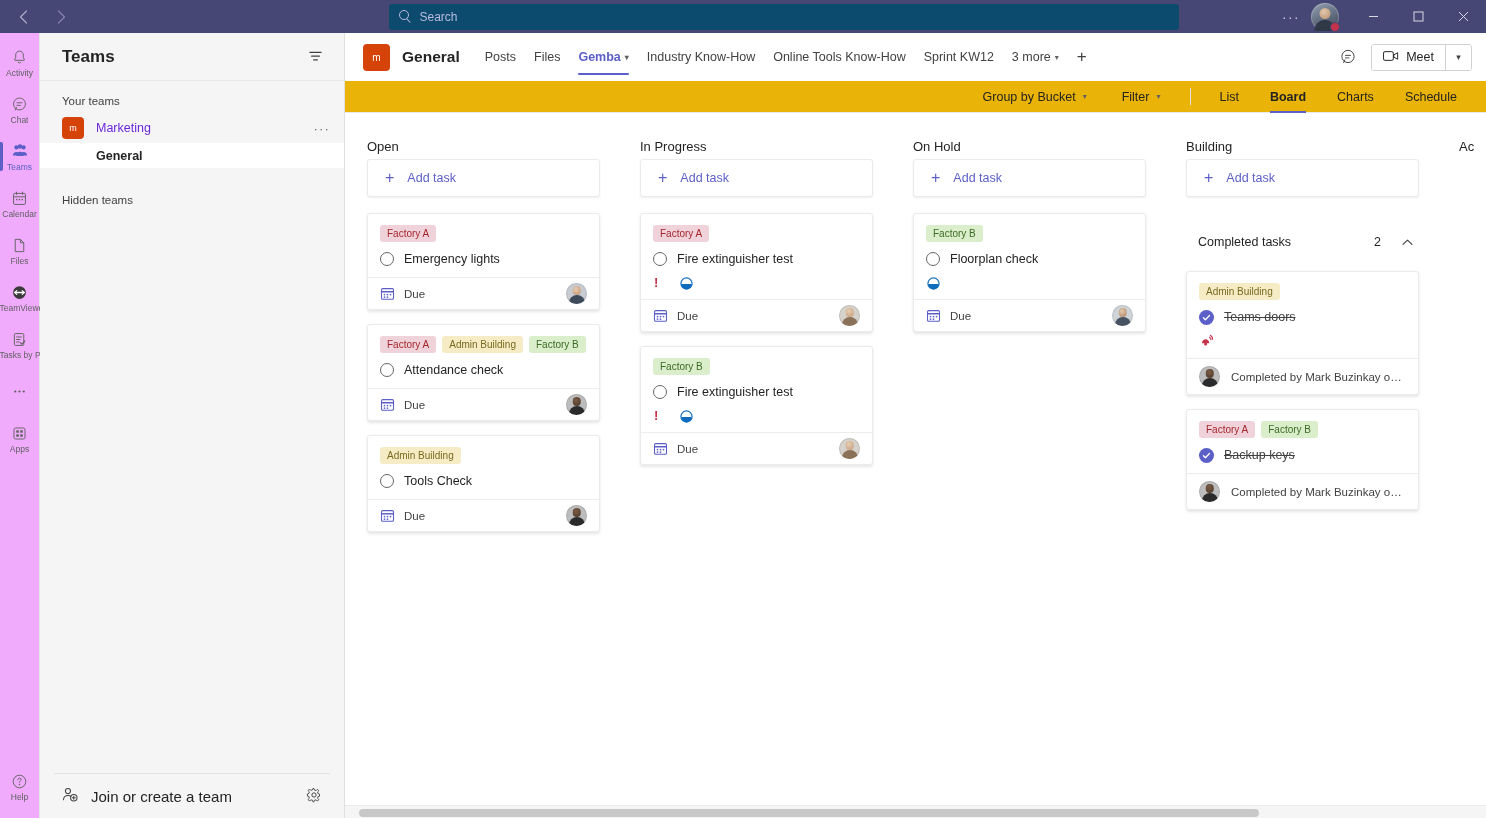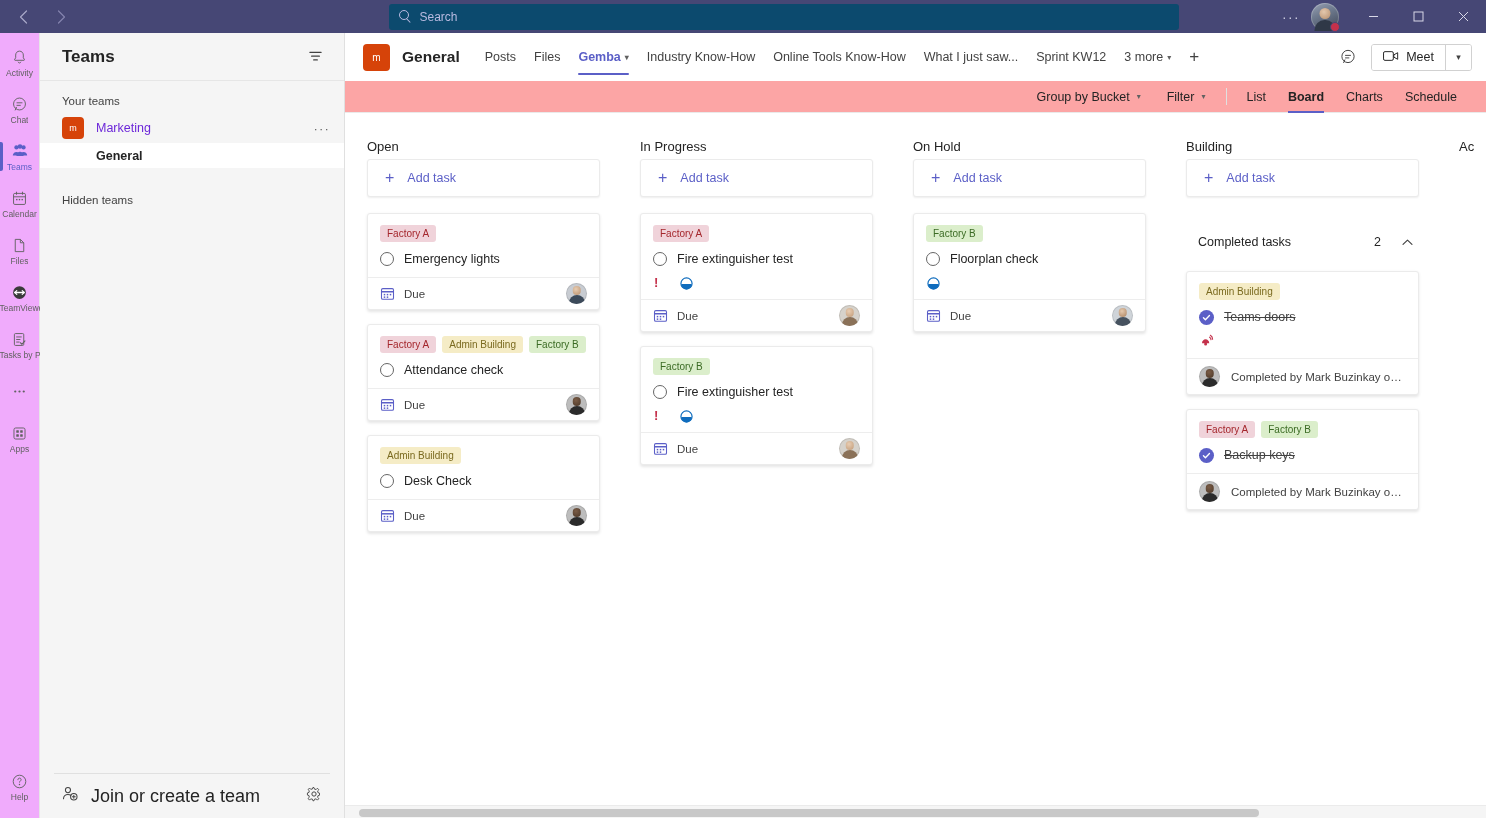--- a/index.html
+++ b/index.html
@@ -114,21 +114,21 @@
   .team-more { color: #616161; font-size: 13px; letter-spacing: 1.2px; cursor: pointer; }
   .channel-row {
     height: 25px; display: flex; align-items: center; padding-left: 56px;
     font-size: 12.5px; color: #242424; cursor: pointer;
   }
   .channel-row.active { background: #ffffff; font-weight: bold; }
   .hidden-teams { font-size: 11.5px; color: #424242; padding: 26px 0 0 22px; }
   .tp-foot { border-top: 1px solid #e0e0e0; margin: 0 14px; }
   .join-row {
     height: 44px; display: flex; align-items: center; gap: 12px; padding: 0 8px;
-    font-size: 18px; color: #242424; cursor: pointer;
+    font-size: 15px; color: #242424; cursor: pointer;
   }
   .join-row .gear { margin-left: auto; cursor: pointer; }
 
   
   .main { flex: 1; display: flex; flex-direction: column; background: #fff; min-width: 0; }
   .chan-head {
     height: 48px; flex: 0 0 48px; display: flex; align-items: center; padding: 0 14px 0 18px;
     background: #fff; position: relative;
   }
   .chan-avatar {
@@ -159,21 +159,21 @@
     color: #242424; cursor: pointer; background: #fff;
   }
   .meet-caret {
     width: 26px; display: flex; align-items: center; justify-content: center;
     border-left: 1px solid #d1d1d1; color: #424242; font-size: 9px; cursor: pointer; background: #fff;
   }
 
   
   .planner-bar {
     height: 32px; flex: 0 0 32px; display: flex; align-items: center; justify-content: flex-end;
-    background: #fca5a5; border-bottom: 1px solid #eaeaea; padding-right: 18px; gap: 0;
+    background: #eab308; border-bottom: 1px solid #eaeaea; padding-right: 18px; gap: 9px;
   }
   .pb-item {
     display: flex; align-items: center; gap: 7px; padding: 0 13px; height: 28px;
     font-size: 12.5px; color: #242424; cursor: pointer; border-radius: 3px; white-space: nowrap;
   }
   .pb-item .chev { font-size: 8px; color: #616161; }
   .pb-sep { width: 1px; height: 17px; background: #e0e0e0; margin: 0 8px; }
   .pb-view {
     padding: 0 11px; height: 28px; display: flex; align-items: center; font-size: 12.5px;
     color: #242424; cursor: pointer; position: relative; border-radius: 3px;
@@ -501,23 +501,20 @@
           </div>
           <div class="tab active">
             <span>Gemba</span>
             <span class="chev">▾</span>
           </div>
           <div class="tab">
             <span>Industry Know-How</span>
           </div>
           <div class="tab">
             <span>Online Tools Know-How</span>
-          </div>
-          <div class="tab">
-            <span>What I just saw...</span>
           </div>
           <div class="tab">
             <span>Sprint KW12</span>
           </div>
           <div class="tab">
             <span>3 more</span>
             <span class="chev">▾</span>
           </div>
           <div class="tab-add">+</div>
         </div>
@@ -631,21 +628,21 @@
                   <span class="av m2"></span>
                 </div>
               </div>
               <div class="card">
                 <div class="card-top">
                   <div class="chips">
                     <span class="chip" style="background:#f5ecc6;color:#7a6a1f;">Admin Building</span>
                   </div>
                   <div class="card-titlerow">
                     <span class="ck-circle"></span>
-                    <span class="card-title">Desk Check</span>
+                    <span class="card-title">Tools Check</span>
                   </div>
                 </div>
                 <div class="card-foot">
                   <span class="cal-ico"><svg width="15" height="15" viewBox="0 0 16 16">
                       <rect x="1.6" y="2.8" width="12.8" height="11.4" rx="1.4" stroke="#5b5fc7" stroke-width="1.15" fill="none"></rect>
                       <path d="M1.6 6.2h12.8" stroke="#5b5fc7" stroke-width="1.6"></path>
                       <rect x="4" y="8.4" width="1.6" height="1.6" fill="#5b5fc7"></rect>
                       <rect x="7.2" y="8.4" width="1.6" height="1.6" fill="#5b5fc7"></rect>
                       <rect x="10.4" y="8.4" width="1.6" height="1.6" fill="#5b5fc7"></rect>
                       <rect x="4" y="11.1" width="1.6" height="1.6" fill="#5b5fc7"></rect>

